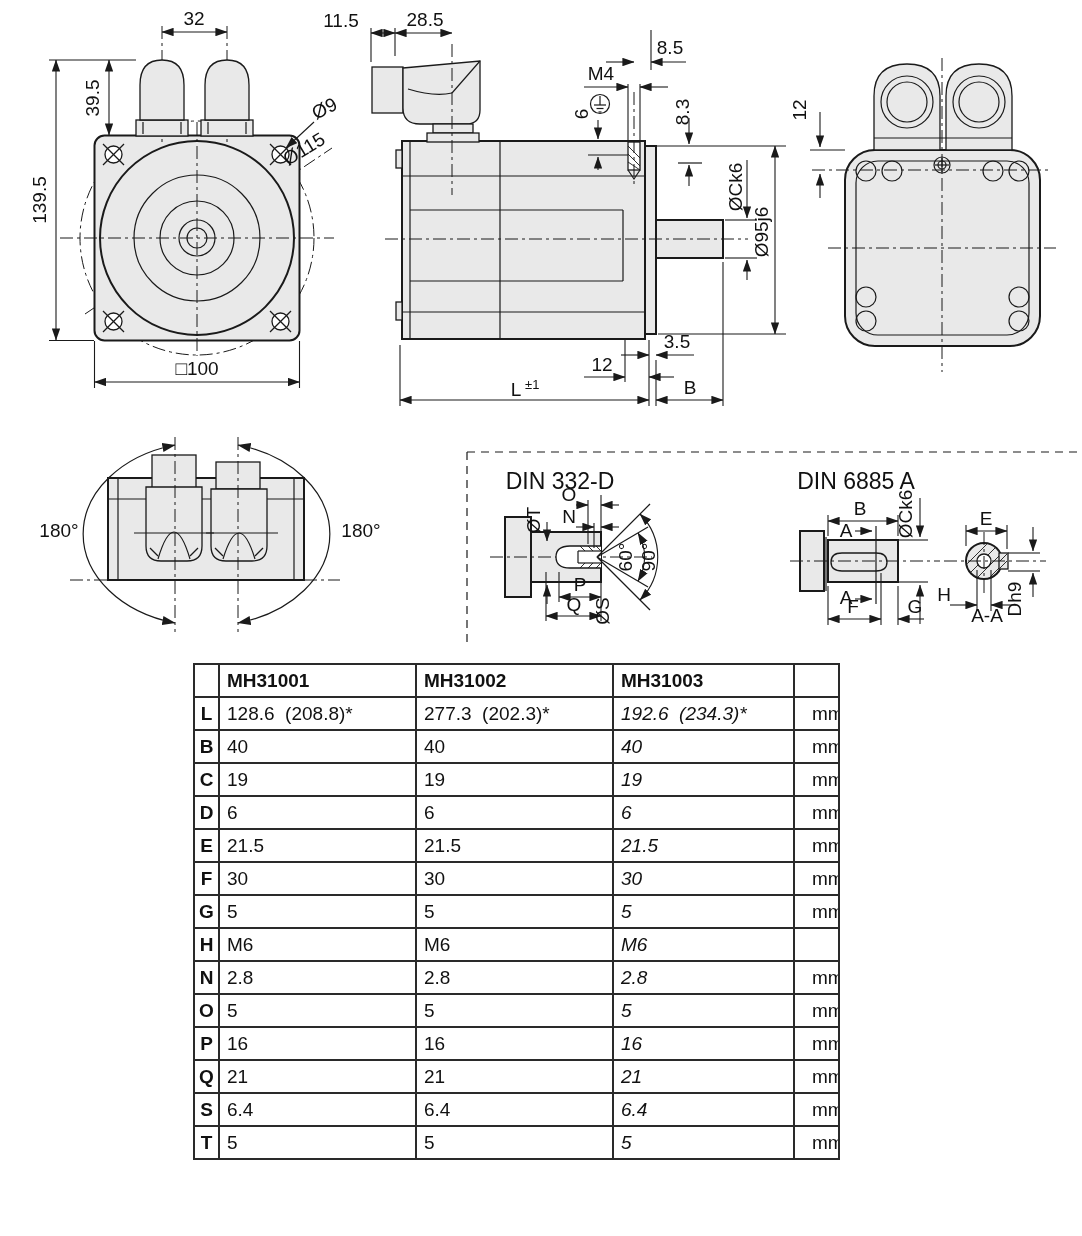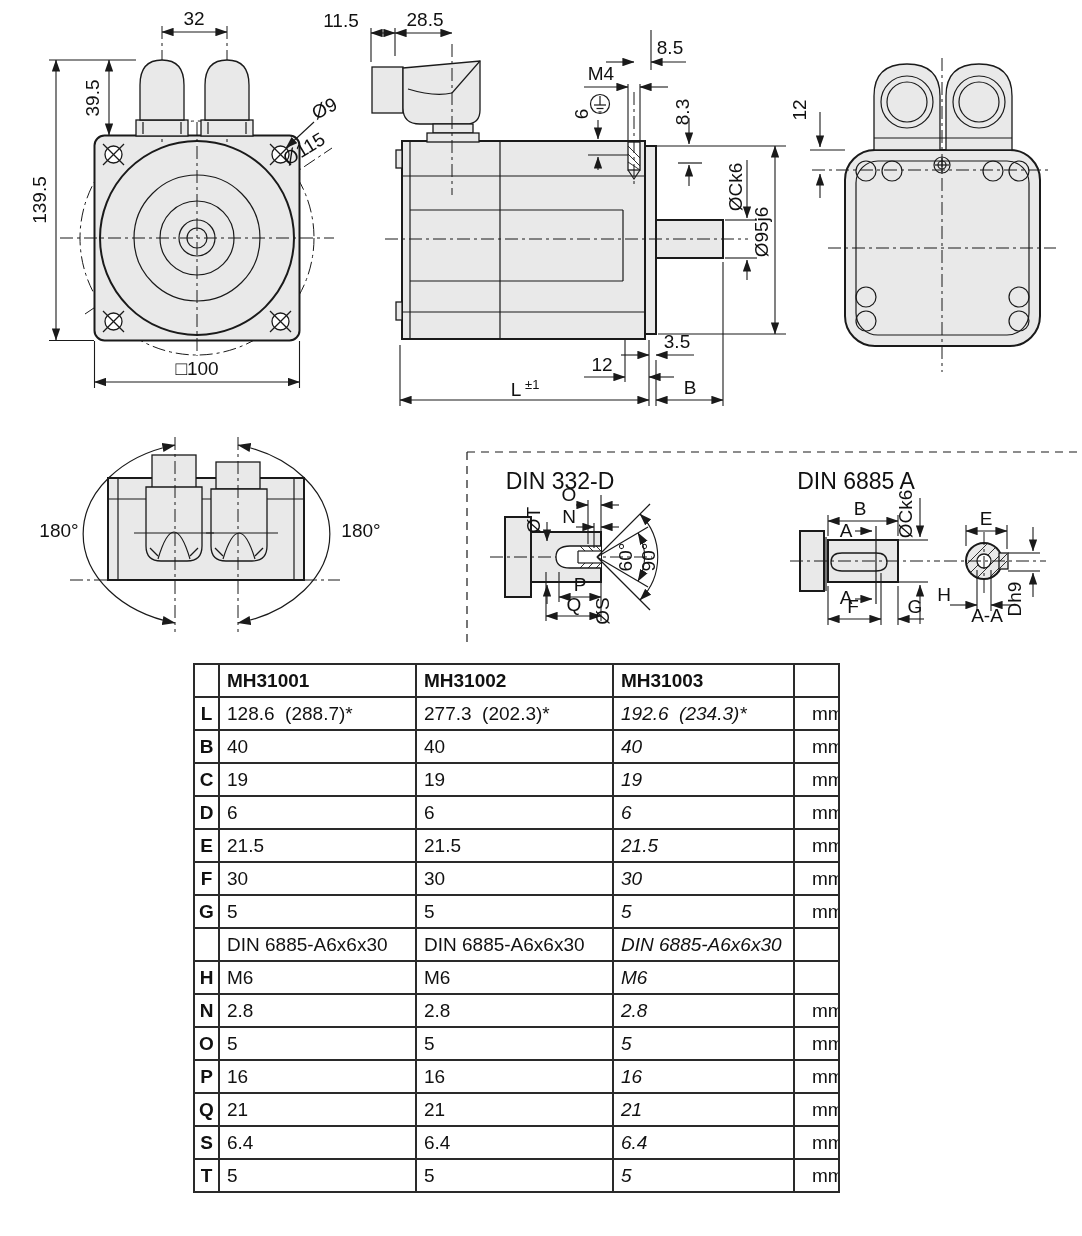--- a/index.html
+++ b/index.html
@@ -391,21 +391,21 @@
         <th class="k"></th>
         <th>MH31001</th>
         <th>MH31002</th>
         <th>MH31003</th>
         <th class="u"></th>
       </tr>
     </thead>
     <tbody>
         <tr>
     <td class="k">L</td>
-    <td>128.6  (288.7)*</td>
+    <td>128.6  (208.8)*</td>
     <td>277.3  (202.3)*</td>
     <td class="c3">192.6  (234.3)*</td>
     <td class="u">mm</td>
   </tr>
         <tr>
     <td class="k">B</td>
     <td>40</td>
     <td>40</td>
     <td class="c3">40</td>
     <td class="u">mm</td>
@@ -437,27 +437,20 @@
     <td>30</td>
     <td class="c3">30</td>
     <td class="u">mm</td>
   </tr>
         <tr>
     <td class="k">G</td>
     <td>5</td>
     <td>5</td>
     <td class="c3">5</td>
     <td class="u">mm</td>
-  </tr>
-        <tr>
-    <td class="k"></td>
-    <td>DIN 6885-A6x6x30</td>
-    <td>DIN 6885-A6x6x30</td>
-    <td class="c3">DIN 6885-A6x6x30</td>
-    <td class="u"></td>
   </tr>
         <tr>
     <td class="k">H</td>
     <td>M6</td>
     <td>M6</td>
     <td class="c3">M6</td>
     <td class="u"></td>
   </tr>
         <tr>
     <td class="k">N</td>

